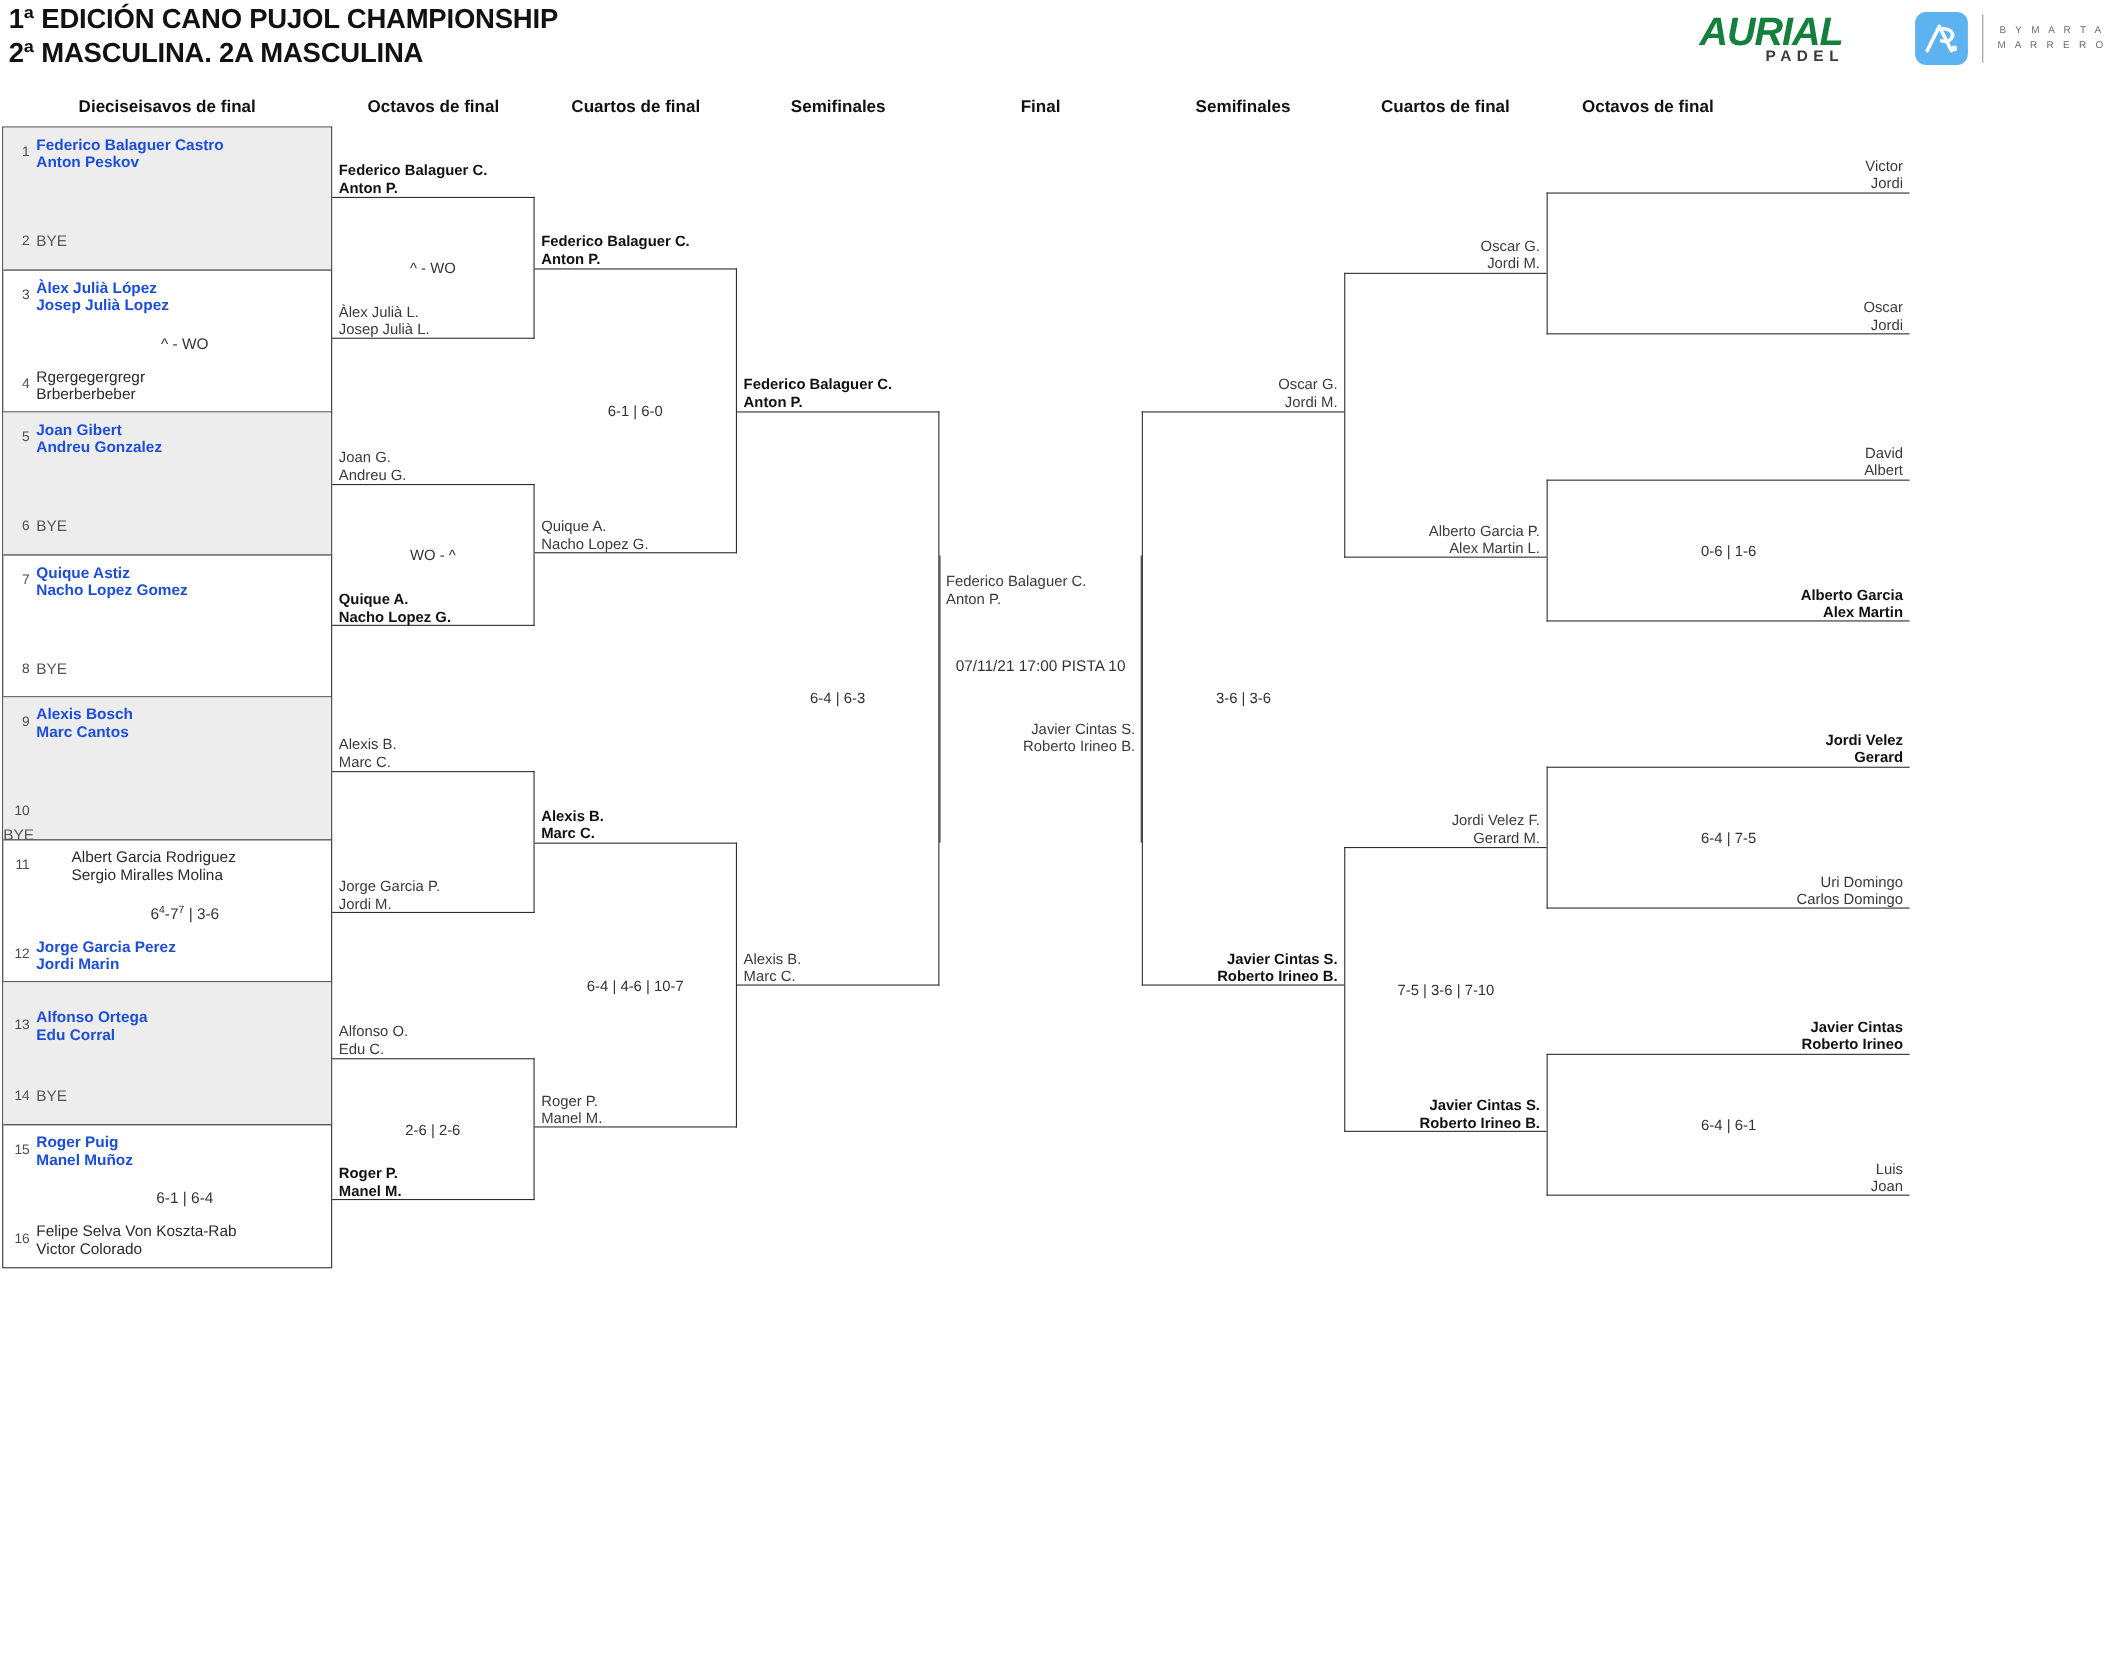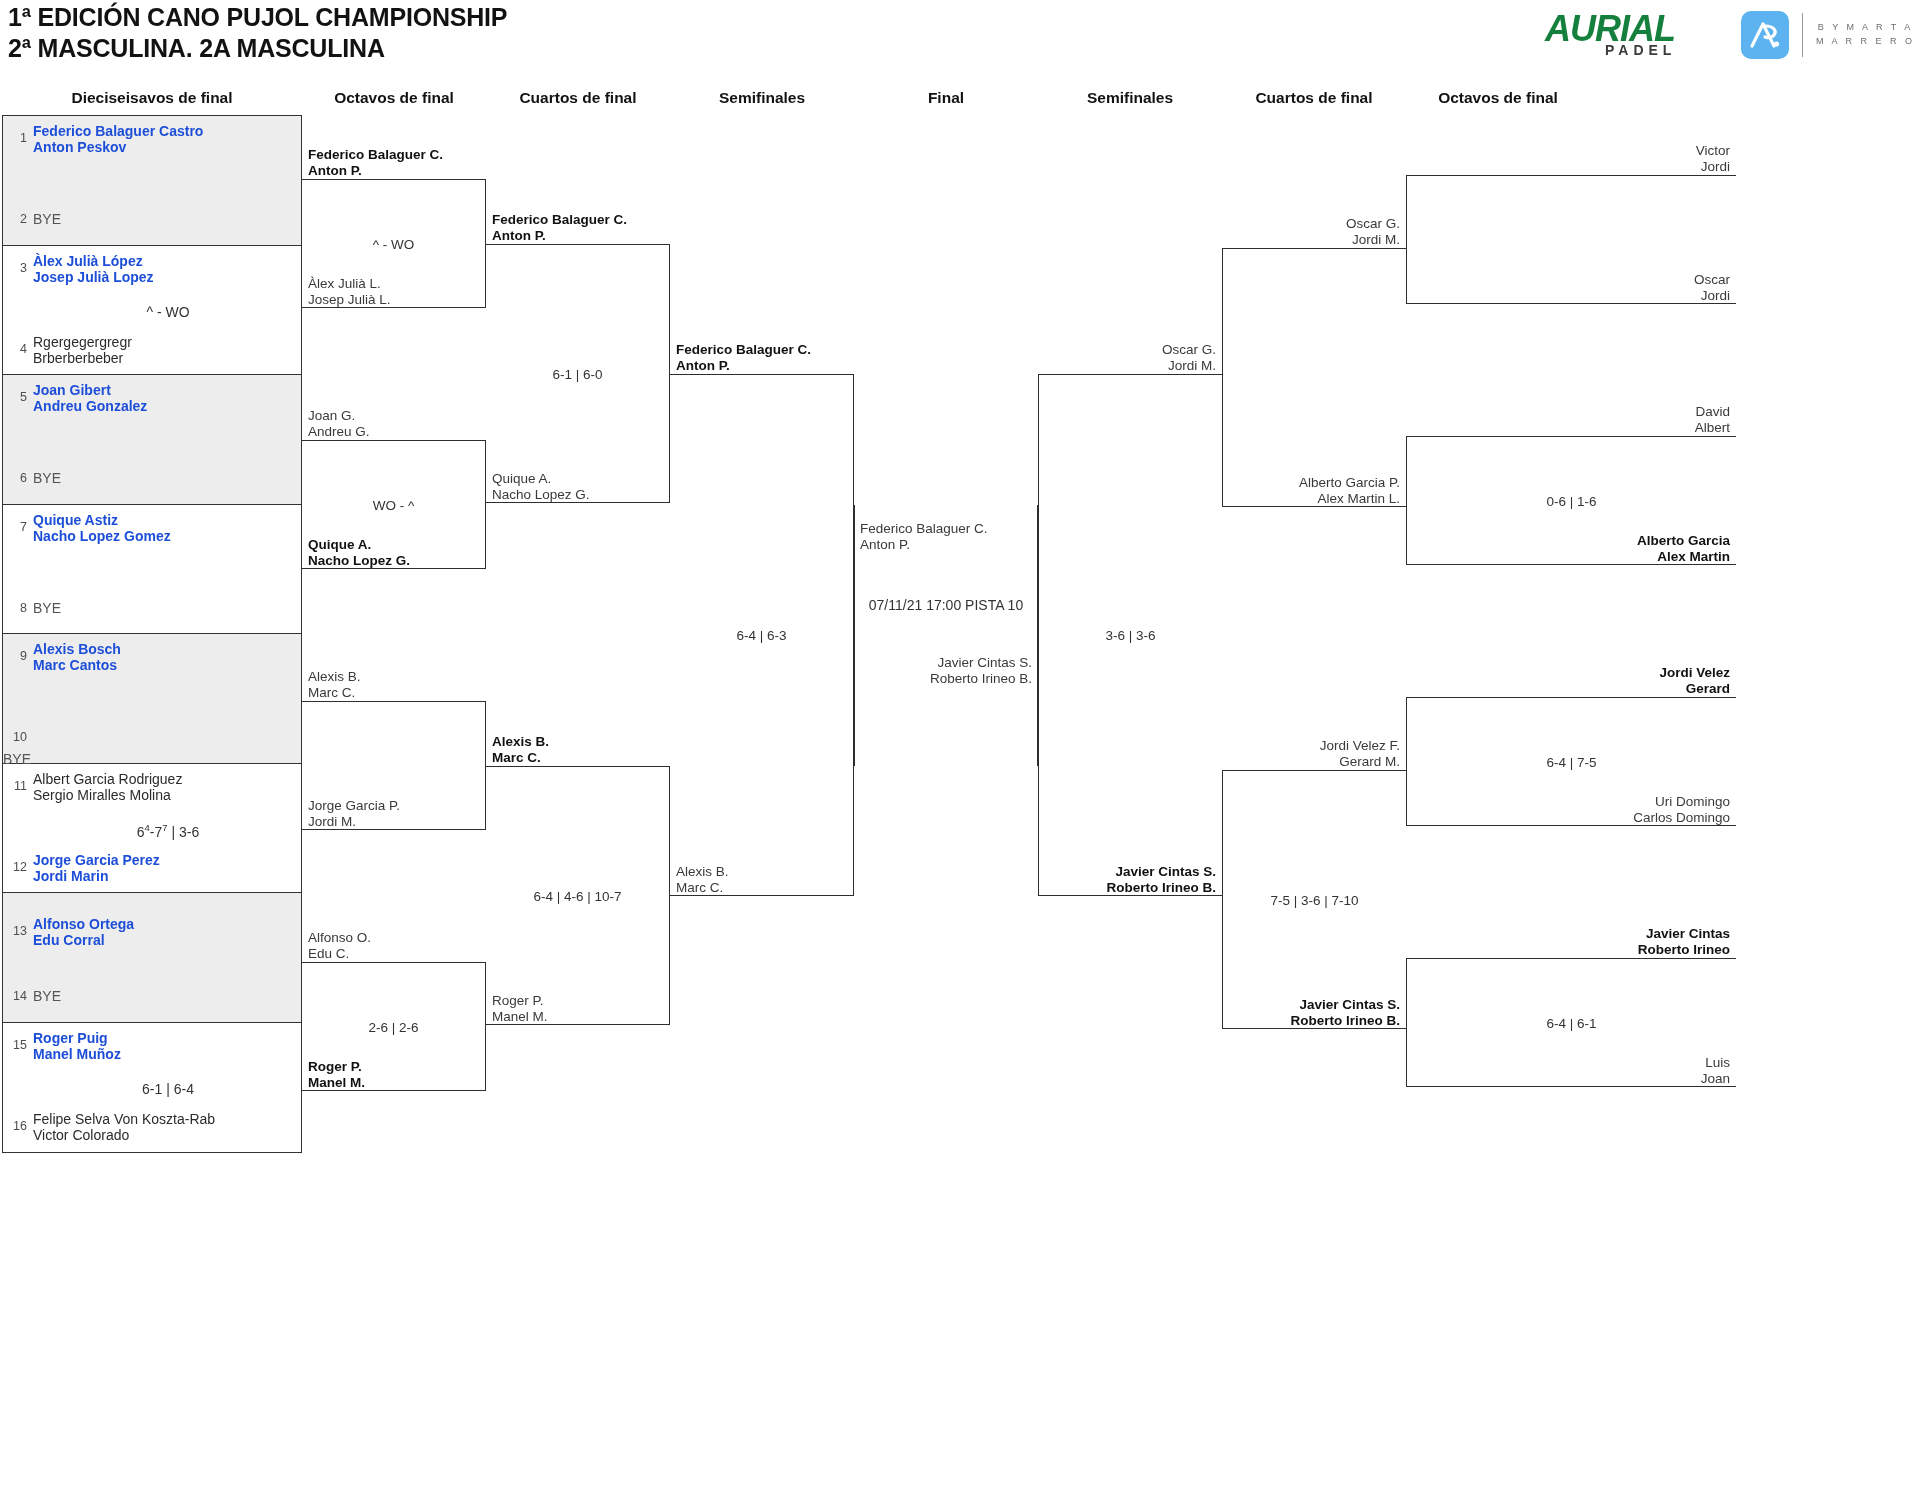--- a/index.html
+++ b/index.html
@@ -178,21 +178,21 @@
             <div>Alexis Bosch</div>
             <div>Marc Cantos</div>
           </span>
         </div>
         <div class="seed-slot bye" style="top: 88px; flex-direction: column;">
           <span class="num">10</span>
           <span class="nm" style="padding-top: 7px;">BYE</span>
         </div>
       </div>
       <div class="seed-pair" style="height: 129.5px;">
-        <div class="seed-slot" style="top: 7px;">
+        <div class="seed-slot" style="top: 7px; gap: 32px;">
           <span class="num">11</span>
           <span class="nm">
             <div>Albert Garcia Rodriguez</div>
             <div>Sergio Miralles Molina</div>
           </span>
         </div>
         <div class="seed-slot win" style="top: 88px;">
           <span class="num">12</span>
           <span class="nm">
             <div>Jorge Garcia Perez</div>

